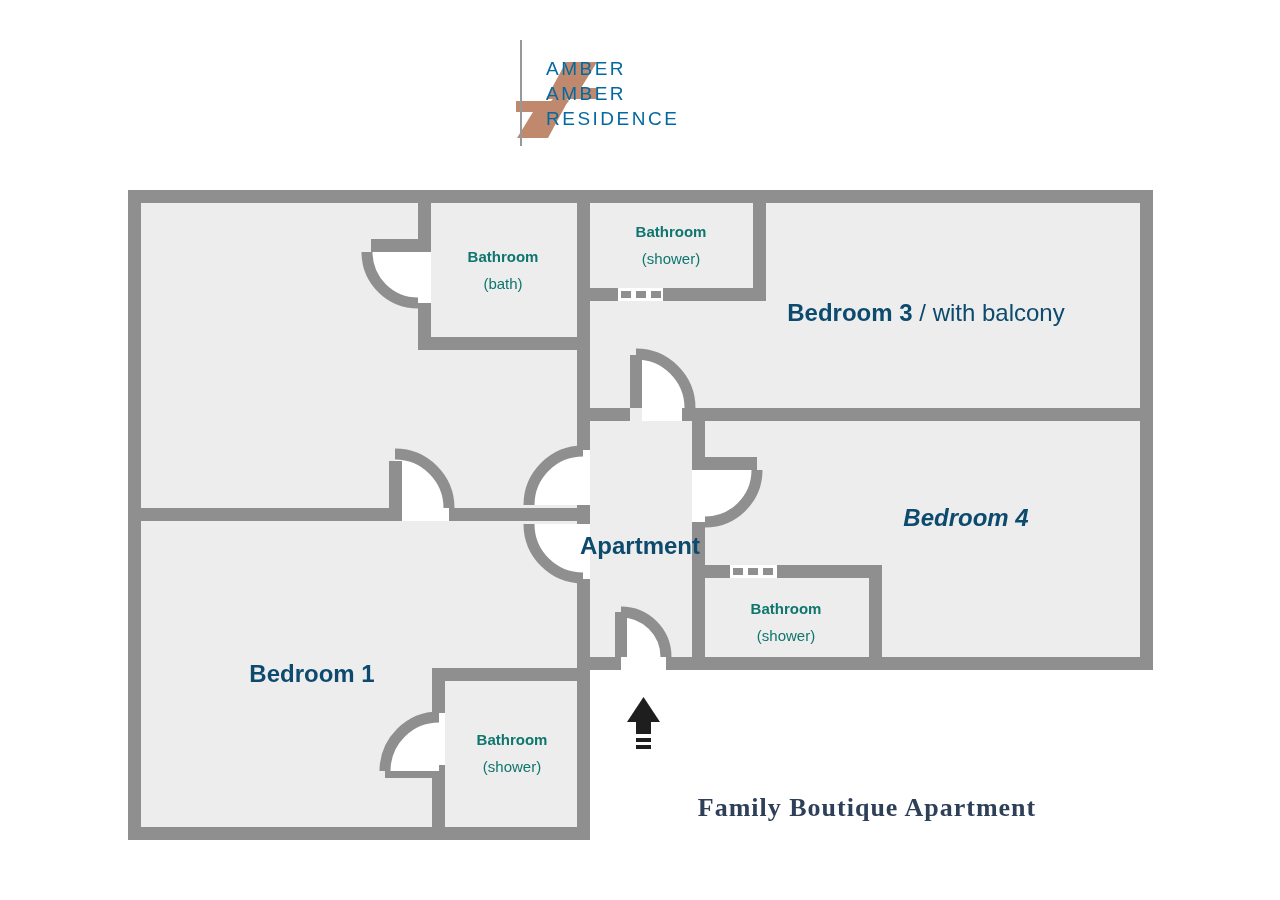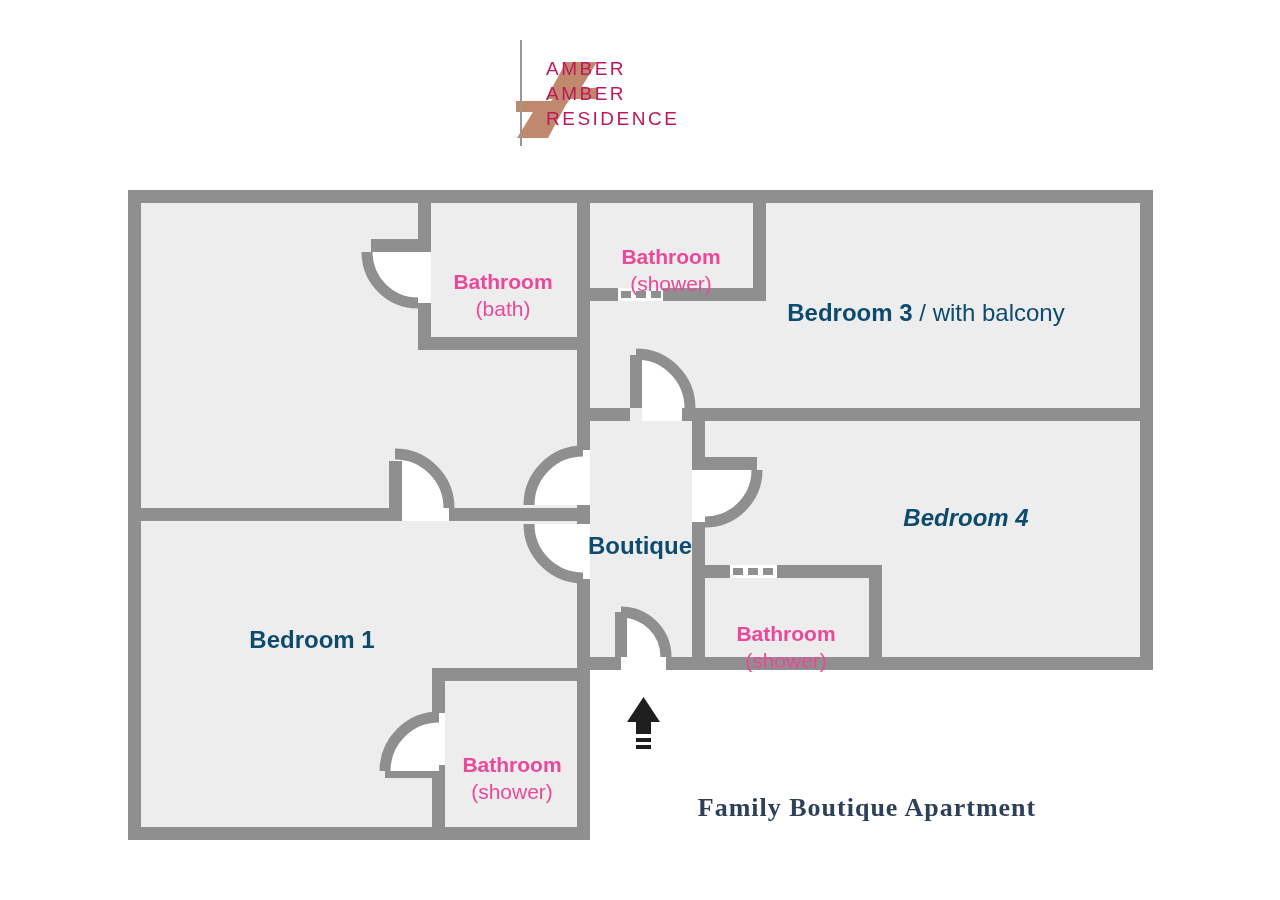--- a/index.html
+++ b/index.html
@@ -3,28 +3,28 @@
 <meta charset="utf-8">
 <style>
   html,body{margin:0;padding:0;background:#ffffff;width:1280px;height:900px;overflow:hidden;
     font-family:"Liberation Sans", sans-serif;}
   .stage{position:relative;width:1280px;height:900px;background:#fff;}
   .plan-svg{position:absolute;left:0;top:0;}
   
   .brand{position:absolute;left:500px;top:40px;display:flex;align-items:center;}
   .brand-divider{width:2px;height:106px;background:#989898;margin-left:20px;margin-right:24px;}
   .brand-text{display:flex;flex-direction:column;justify-content:center;}
-  .brand-line{font-size:19px;letter-spacing:2.5px;color:#be185d;line-height:25px;font-weight:400;}
+  .brand-line{font-size:19px;letter-spacing:2.5px;color:#0369a1;line-height:25px;font-weight:400;}
   
   .room-label{position:absolute;transform:translate(-50%,-50%);white-space:nowrap;
     color:#0c4a6e;font-size:24px;text-align:center;}
   .room-label .rname{font-weight:bold;}
   .room-label .rsuffix{font-weight:400;}
   .bath-label{position:absolute;transform:translate(-50%,-50%);text-align:center;
-    color:#ec4899;font-size:21px;line-height:27px;white-space:nowrap;margin-top:25px;}
+    color:#0f766e;font-size:15px;line-height:27px;white-space:nowrap;}
   .bath-label .bname{font-weight:bold;}
   .bath-label .btype{font-weight:400;}
   
   .apartment-title{position:absolute;left:867px;top:808px;transform:translate(-50%,-50%);
     font-family:"Liberation Serif", serif;font-weight:bold;font-size:26px;color:#2e3f58;
     white-space:nowrap;letter-spacing:1px;}
 </style>
 </head>
 <body>
 
@@ -148,30 +148,30 @@
       <div class="brand-line">AMBER</div>
       <div class="brand-line">RESIDENCE</div>
     </div>
   </div>
 
 
   <div class="room-label" style="left:926px;top:313px;">
     <span class="rname">Bedroom 3</span><span class="rsuffix"> / with balcony</span>
   </div>
 
-  <div class="room-label" style="left:312px;top:640px;text-align:right;">
+  <div class="room-label" style="left:312px;top:674px;text-align:right;">
     <span class="rname">Bedroom 1</span>
   </div>
 
   <div class="room-label" style="left:966px;top:518px;font-style:italic;">
     <span class="rname">Bedroom 4</span>
   </div>
 
   <div class="room-label" style="left:640px;top:546px;">
-    <span class="rname">Boutique</span>
+    <span class="rname">Apartment</span>
   </div>
 
   <div class="bath-label" style="left:503px;top:270px;">
     <div class="bname">Bathroom</div>
     <div class="btype">(bath)</div>
   </div>
 
   <div class="bath-label" style="left:671px;top:245px;">
     <div class="bname">Bathroom</div>
     <div class="btype">(shower)</div>

